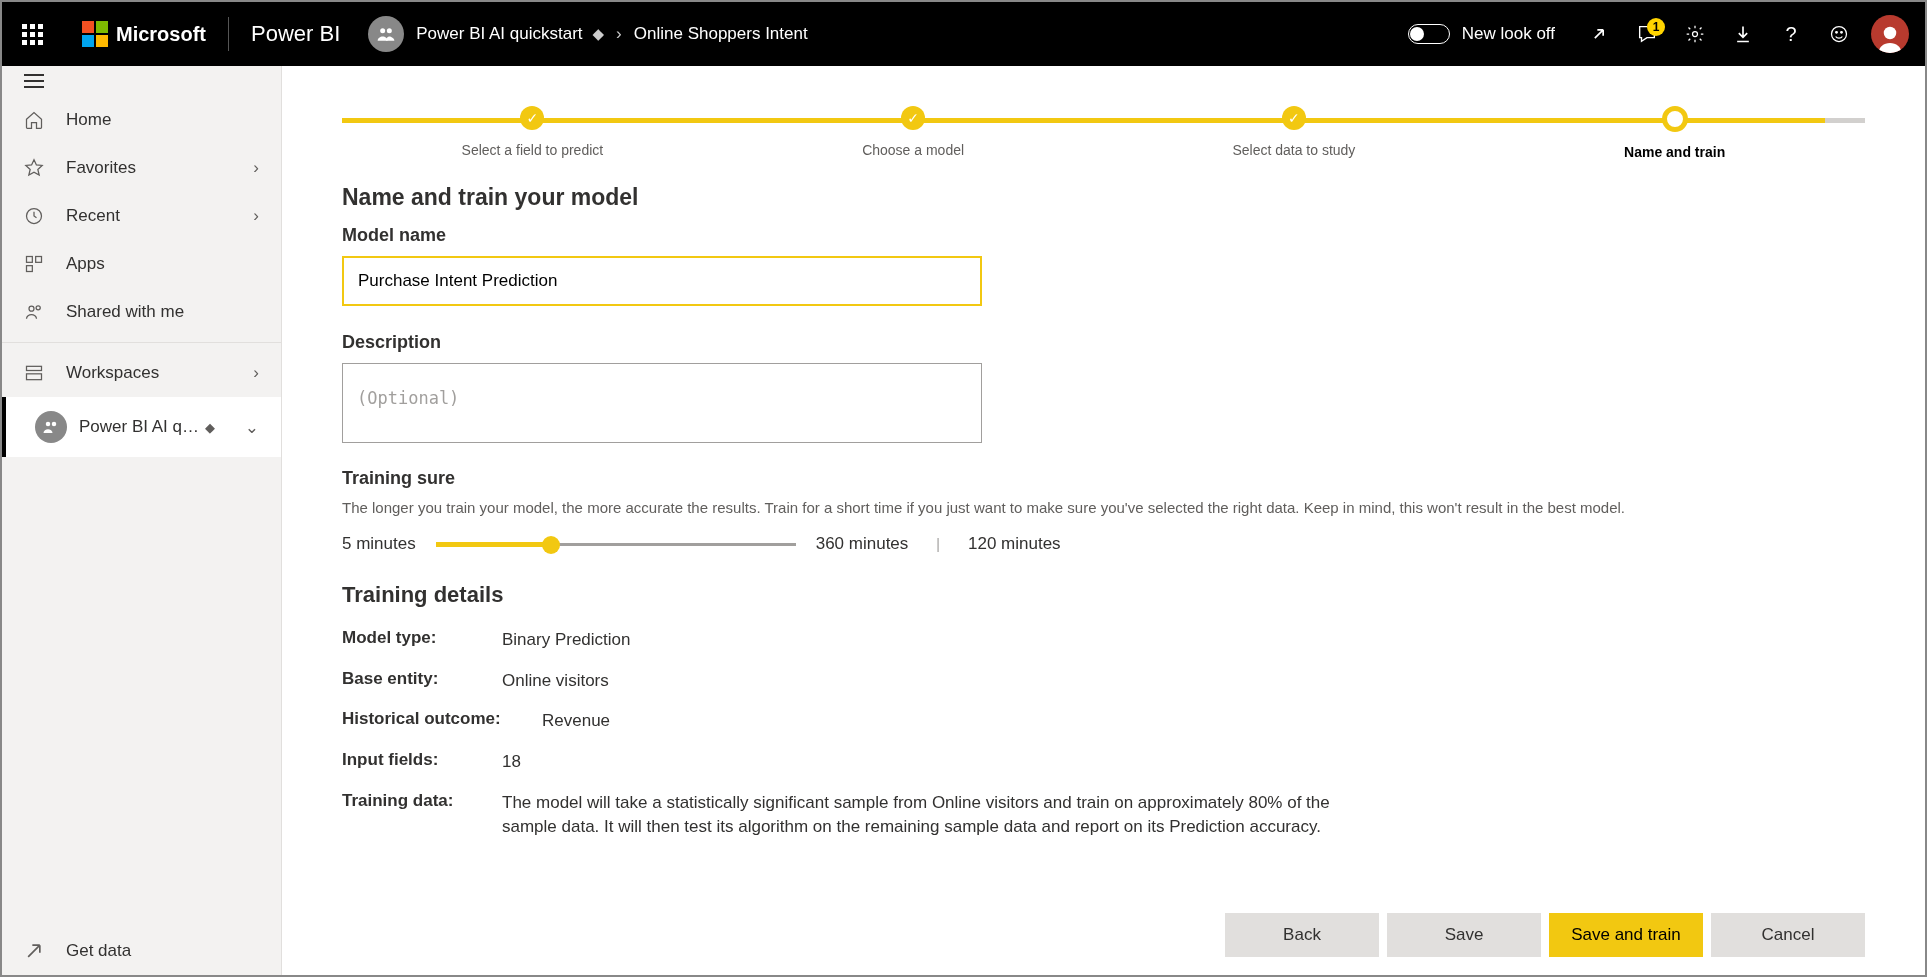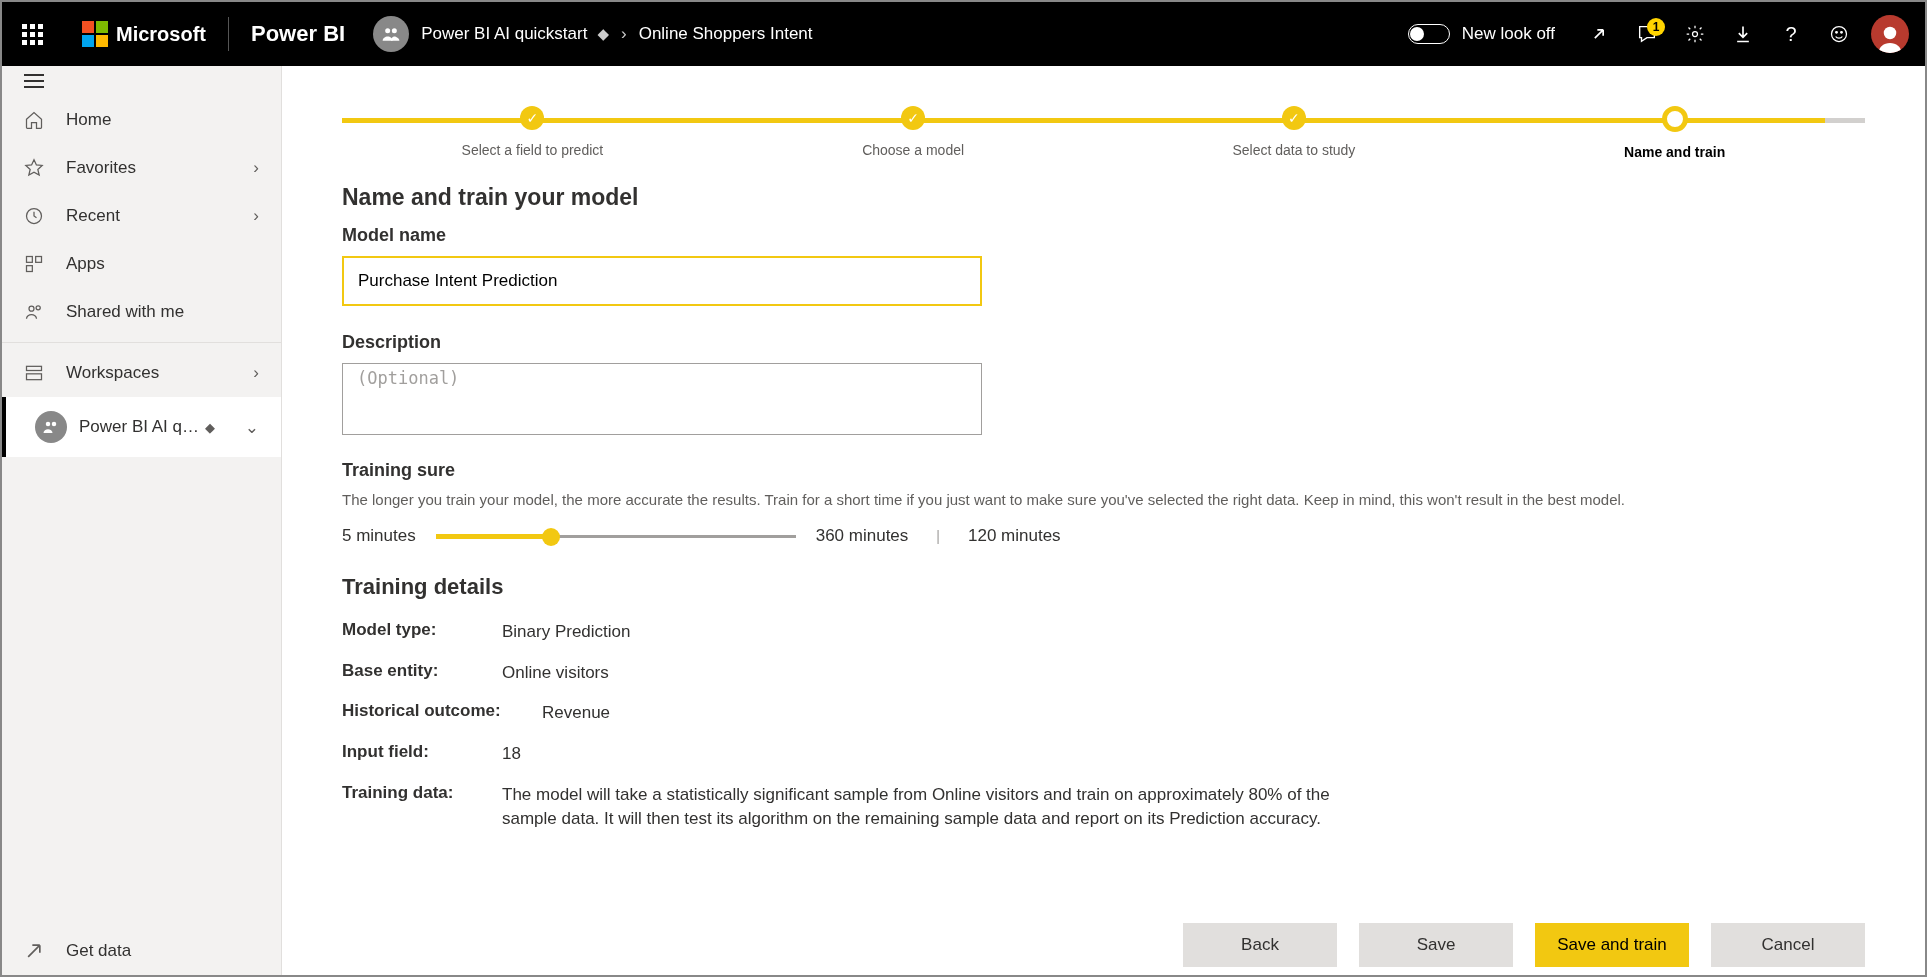--- a/index.html
+++ b/index.html
@@ -11,21 +11,21 @@
   .waffle-dots { display: grid; grid-template-columns: repeat(3, 5px); grid-template-rows: repeat(3, 5px); gap: 3px; }
   .waffle-dots span { width: 5px; height: 5px; background: #fff; }
   .ms-logo { display:flex; align-items:center; margin-left:30px; }
   .ms-squares { display: grid; grid-template-columns: 12px 12px; grid-template-rows: 12px 12px; gap: 2px; margin-right: 8px; }
   .ms-squares span:nth-child(1){background:#f25022;}
   .ms-squares span:nth-child(2){background:#7fba00;}
   .ms-squares span:nth-child(3){background:#00a4ef;}
   .ms-squares span:nth-child(4){background:#ffb900;}
   .ms-text { font-size: 20px; font-weight:600; }
   .divider-v { width:1px; height:34px; background:#555; margin:0 22px; }
-  .pb-text { font-size: 22px; font-weight:700; }
+  .pb-text { font-size: 22px; font-weight:400; }
   .breadcrumb { display:flex; align-items:center; margin-left:28px; font-size:17px; color:#fff; }
   .bc-icon { width:36px; height:36px; border-radius:50%; background:#888; display:flex; align-items:center; justify-content:center; margin-right:12px; }
   .bc-sep { margin:0 12px; color:#ccc; }
   .bc-diamond { margin-left:10px; font-size:15px; color:#ccc; }
   .header-right { margin-left:auto; display:flex; align-items:center; gap:4px; }
   .toggle-track { width:42px; height:20px; border:1px solid #fff; border-radius:12px; display:flex; align-items:center; padding:1px; }
   .toggle-knob { width:14px; height:14px; background:#fff; border-radius:50%; }
   .hdr-label { font-size:17px; margin-left:8px; margin-right:18px; }
   .icon-btn { width:44px; height:44px; display:flex; align-items:center; justify-content:center; cursor:pointer; position:relative; font-size:20px; }
   .notif-badge { position:absolute; top:6px; right:4px; background:#ffd400; color:#000; border-radius:50%; width:18px; height:18px; font-size:12px; display:flex; align-items:center; justify-content:center; font-weight:600; }
@@ -61,41 +61,41 @@
   .step .dot { width:24px; height:24px; border-radius:50%; background:#f2c811; margin:6px auto 12px auto; display:flex; align-items:center; justify-content:center; color:#fff; font-size:14px; }
   .step.current .dot { width:26px; height:26px; background:#fff; border:5px solid #f2c811; }
   .step .lbl { font-size:14px; color:#605e5c; }
   .step.current .lbl { color:#000; font-weight:600; }
 
   .content { padding: 14px 60px 0 60px; }
   h2.section { font-size:23px; font-weight:600; margin-bottom:14px; }
   .field-label { font-size:18px; font-weight:600; margin:12px 0 10px 0; }
   .field-sub { font-size:15px; color:#605e5c; margin-bottom:18px; }
   .text-input { width:640px; height:50px; padding:0 14px; font-size:17px; border:2px solid #f2c811; outline:none; }
-  .textarea { width:640px; height:72px; padding:4px 14px; font-size:17px; border:1px solid #a19f9d; resize:none; }
+  .textarea { width:640px; height:80px; padding:24px 14px; font-size:17px; border:1px solid #a19f9d; resize:none; }
   .textarea::placeholder { color:#a19f9d; }
 
   
   .slider-row { display:flex; align-items:center; gap:20px; margin-top:8px; }
   .slider-min, .slider-max, .slider-val { font-size:17px; }
   .slider-sep { color:#a19f9d; margin:0 8px; }
   .slider { width:360px; height:20px; position:relative; }
   .slider-track { position:absolute; top:9px; left:0; right:0; height:3px; background:#a19f9d; }
   .slider-fill { position:absolute; top:8px; left:0; width:32%; height:5px; background:#f2c811; }
   .slider-thumb { position:absolute; top:2px; left:32%; transform:translateX(-50%); width:18px; height:18px; border-radius:50%; background:#f2c811; cursor:pointer; }
 
   
   .details { margin-top:28px; }
   .details h3 { font-size:22px; font-weight:700; margin-bottom:12px; }
   .drow { display:flex; padding:8px 0; font-size:17px; }
   .drow .dk { width:160px; font-weight:600; }
   .drow .dv { flex:1; max-width:880px; line-height:1.45; }
 
   
-  .footer-btns { position:absolute; bottom:8px; right:60px; display:flex; gap:22px;justify-content:space-between; }
+  .footer-btns { position:absolute; bottom:18px; right:60px; display:flex; gap:8px;justify-content:space-between; }
   .btn { min-width:154px; height:44px; border:none; font-size:17px; cursor:pointer; }
   .btn.secondary { background:#e1dfdd; color:#323130; }
   .btn.primary { background:#f2c811; color:#000; }
 </style>
 </head>
 <body>
 
 <div class="top-header">
   <div class="waffle">
     <div class="waffle-dots">
@@ -327,21 +327,21 @@
         </div>
         <div class="drow">
           <div class="dk">Base entity:</div>
           <div class="dv">Online visitors</div>
         </div>
         <div class="drow">
           <div class="dk" style="width:200px;">Historical outcome:</div>
           <div class="dv">Revenue</div>
         </div>
         <div class="drow">
-          <div class="dk">Input field:</div>
+          <div class="dk">Input fields:</div>
           <div class="dv">18</div>
         </div>
         <div class="drow">
           <div class="dk">Training data:</div>
           <div class="dv">The model will take a statistically significant sample from Online visitors and train on approximately 80% of the sample data. It will then test its algorithm on the remaining sample data and report on its Prediction accuracy.</div>
         </div>
       </div>
     </div>
 
     <div class="footer-btns">

